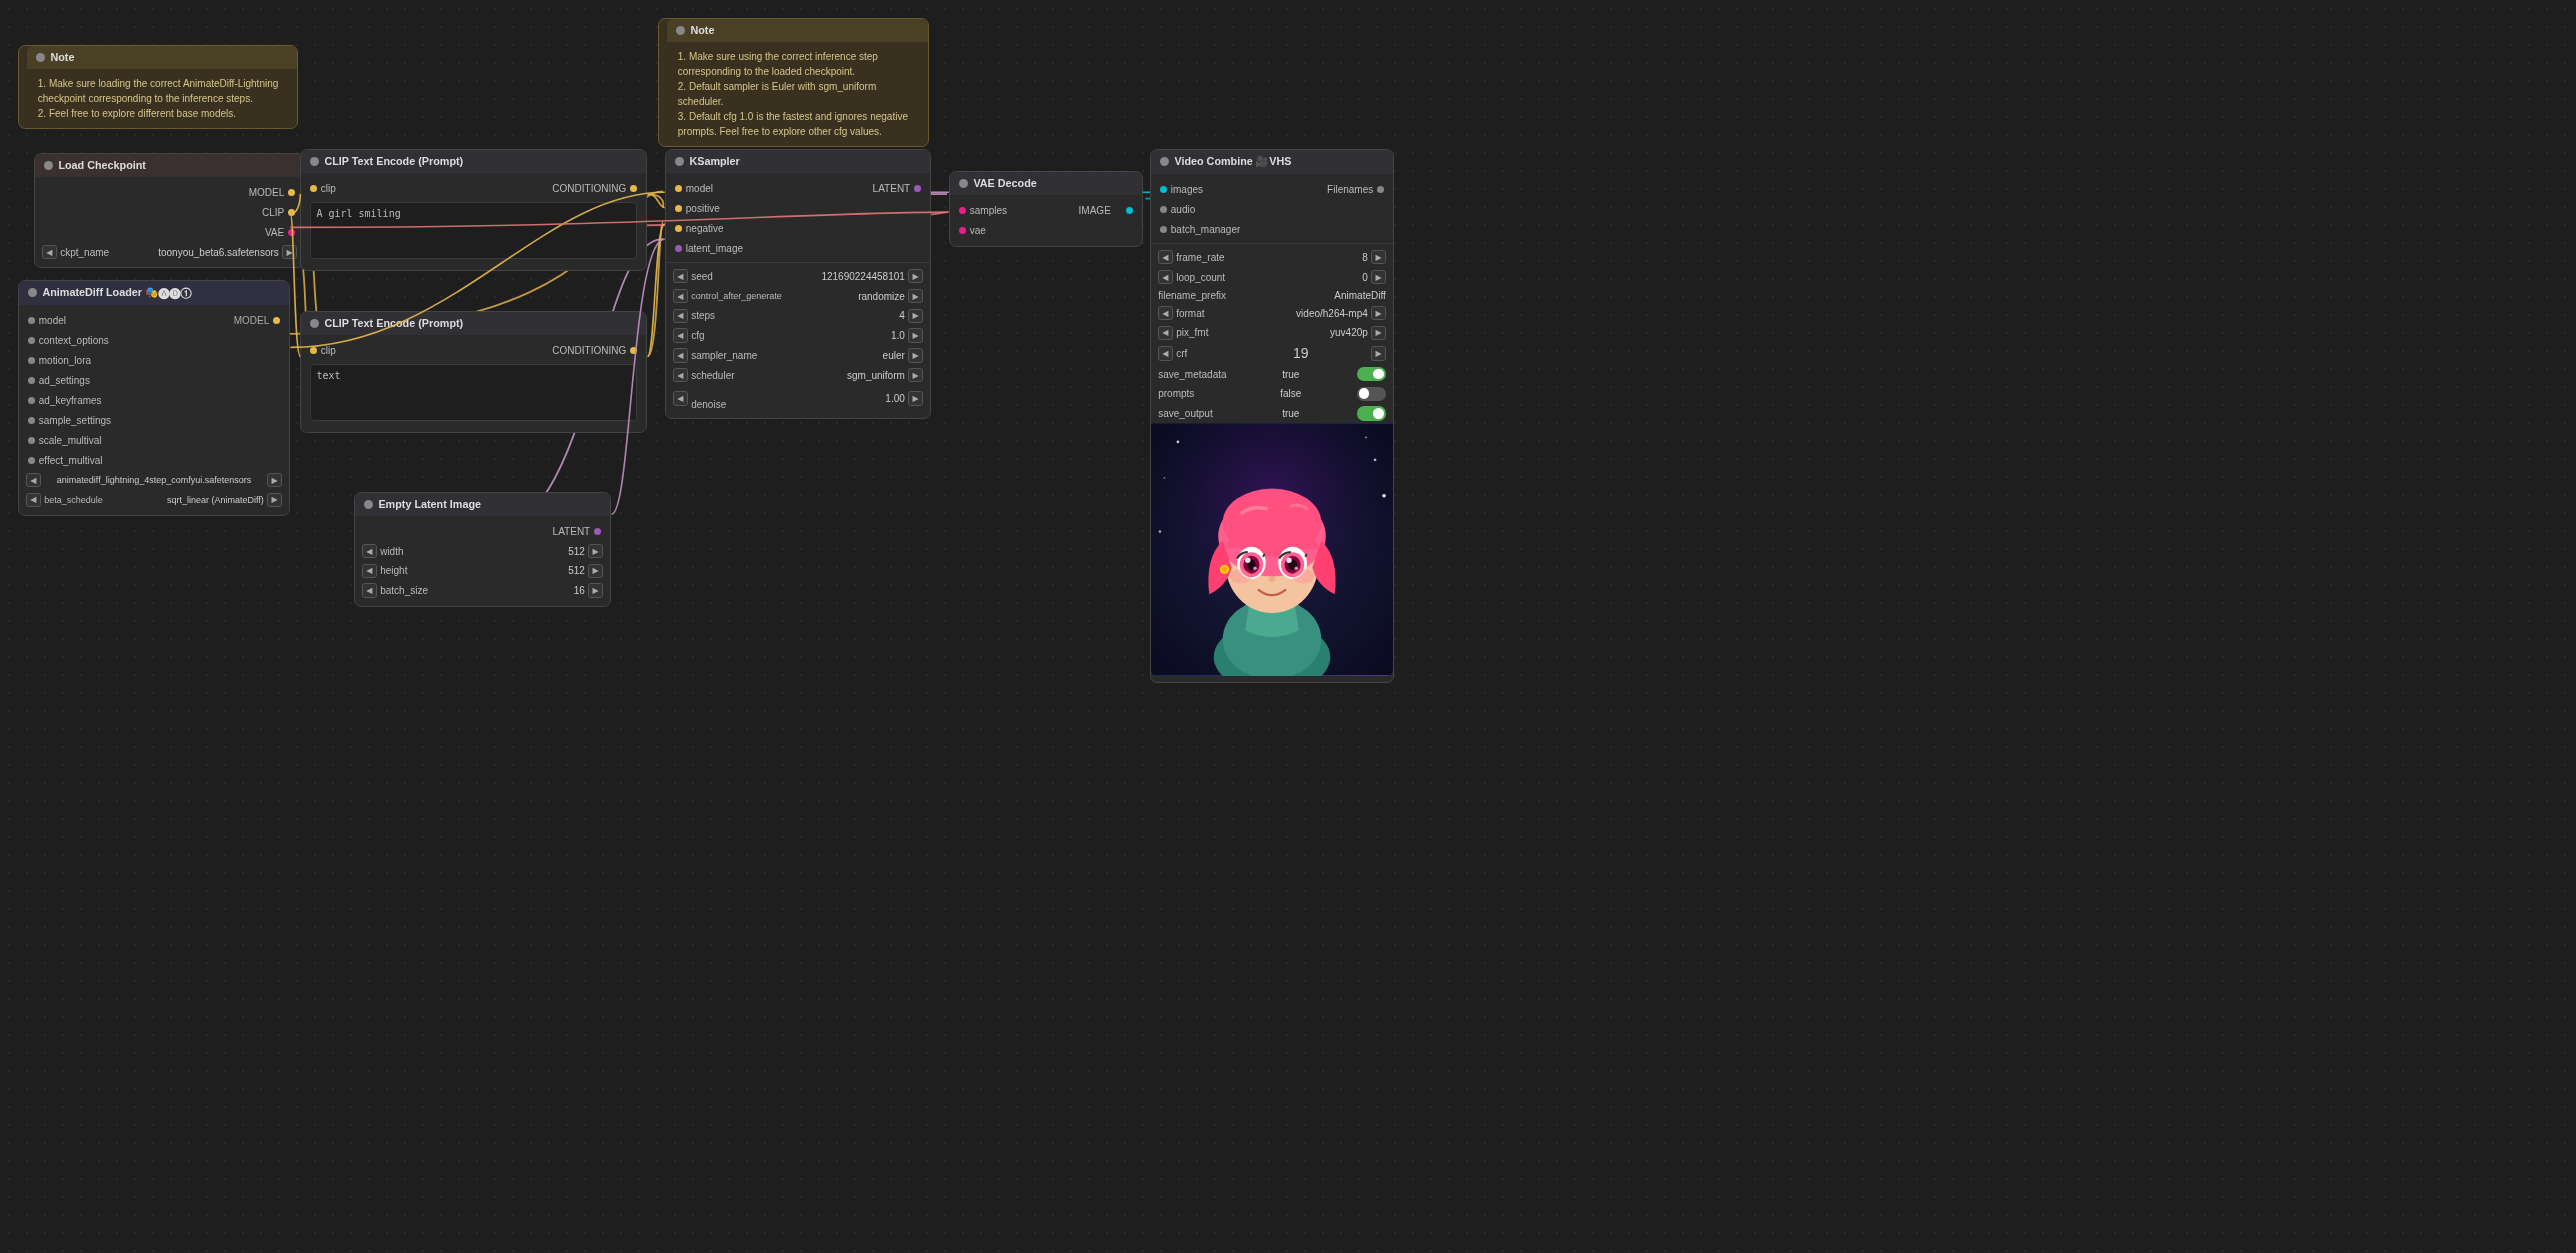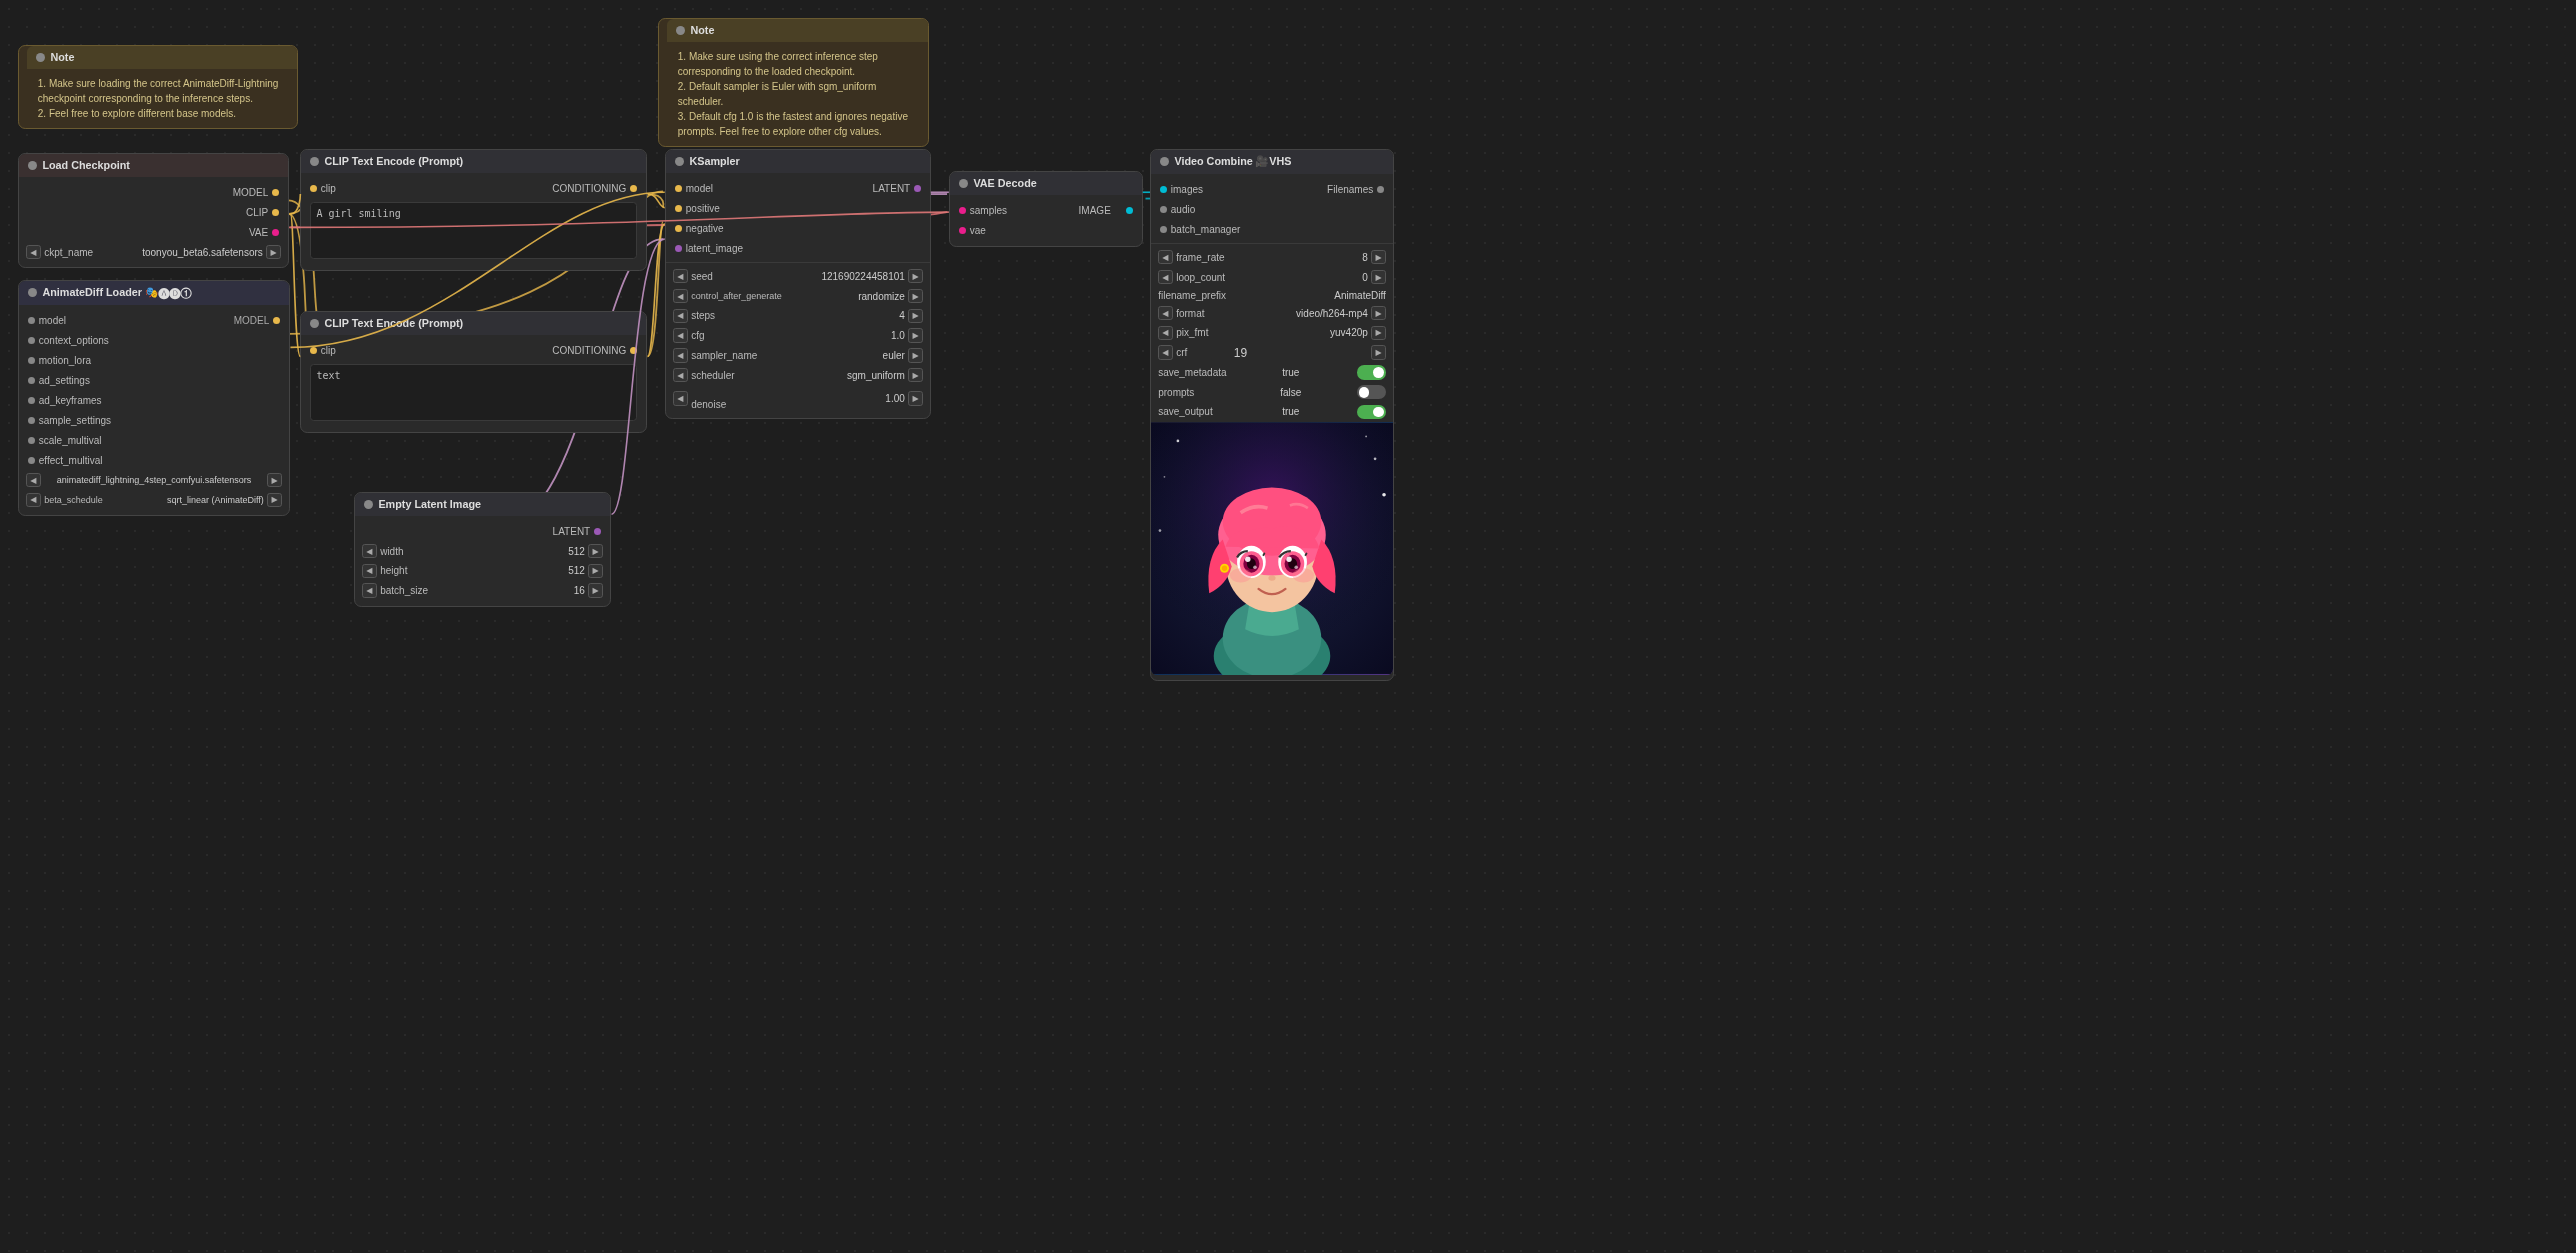--- a/index.html
+++ b/index.html
@@ -219,21 +219,21 @@
       <span class="node-dot" style="background:#888;"></span>
       <span>Note</span>
     </div>
     <div class="note-text">
       1. Make sure using the correct inference step corresponding to the loaded checkpoint.<br>
       2. Default sampler is Euler with sgm_uniform scheduler.<br>
       3. Default cfg 1.0 is the fastest and ignores negative prompts. Feel free to explore other cfg values.
     </div>
   </div>
 
-  <div class="node" style="left: 18px; top: 153px; width: 271px;">
+  <div class="node" style="left: 34px; top: 153px; width: 271px;">
     <div class="node-header" style="background:#3a3030;">
       <span class="node-dot" style="background:#888;"></span>
       <span>Load Checkpoint</span>
     </div>
     <div class="node-body">
       <div class="node-row">
         <span class="port-label" style="margin-left:auto;">MODEL</span>
         <span class="port-dot yellow right" style="position:relative; right:auto; margin-left:3.6px;"></span>
       </div>
       <div class="node-row">
@@ -474,21 +474,21 @@
       </div>
       <div class="node-field">
         <span class="field-arrow">◀</span>
         <span class="port-label" style="min-width:54px;">pix_fmt</span>
         <span style="flex:1; text-align:right; color:#ccc; font-size:10px;">yuv420p</span>
         <span class="field-arrow">▶</span>
       </div>
       <div class="node-field">
         <span class="field-arrow">◀</span>
         <span class="port-label" style="min-width:54px;">crf</span>
-        <span style="flex:1; text-align:left; color:#ccc; font-size:12px;">19</span>
+        <span style="flex:1; text-align:center; color:#ccc; font-size:14px;">19</span>
         <span class="field-arrow">▶</span>
       </div>
       <div class="node-field">
         <span class="port-label" style="min-width:72px;">save_metadata</span>
         <span style="margin-left:auto; color:#ccc; font-size:10px; margin-right:5.4px;">true</span>
         <div class="toggle-btn"></div>
       </div>
       <div class="node-field">
         <span class="port-label" style="min-width:72px;">prompts</span>
         <span style="margin-left:auto; color:#ccc; font-size:10px; margin-right:5.4px;">false</span>

